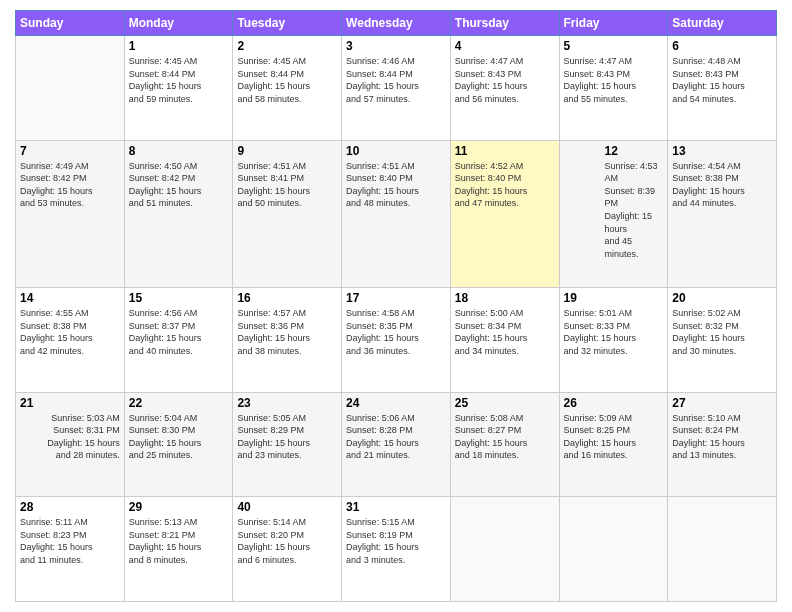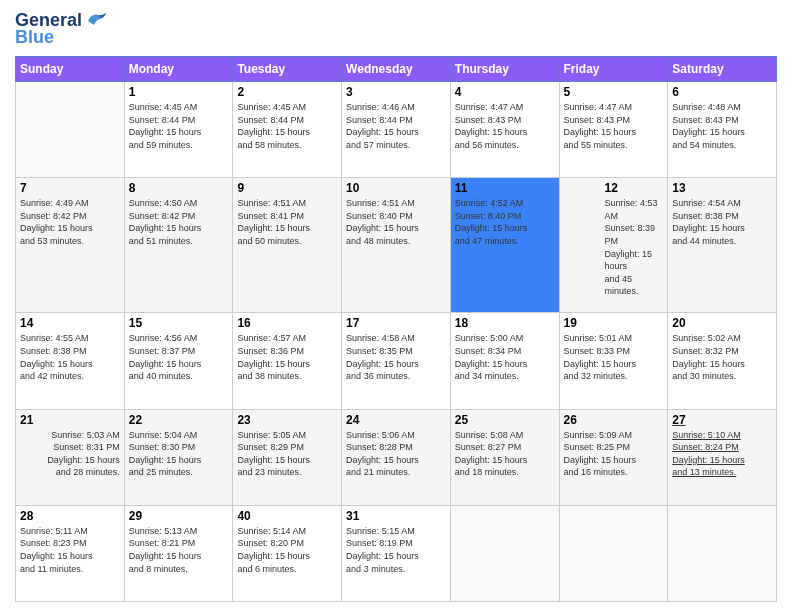--- a/index.html
+++ b/index.html
@@ -84,36 +84,20 @@
     .day-info {
       font-size: 9px;
       color: #333;
       line-height: 1.4;
     }
   </style>
 </head>
 <body>
 
 <div class="page">
-  <div class="header">
-    <div class="logo">
-      <div class="logo-row">
-        <span style="font-size:18px; font-weight:bold; color:#1a3a6b;">General</span>
-        <svg width="22" height="18" viewBox="0 0 22 18" style="margin-left:2px; margin-top:-2px;">
-          <path d="M2,10 Q6,2 12,4 Q16,5 20,2 Q18,7 14,8 Q10,9 8,14 Q5,12 2,10Z" fill="#4a90d9"></path>
-          <path d="M12,4 Q16,5 20,2 Q19,6 15,7Z" fill="#2a60a0"></path>
-        </svg>
-      </div>
-      <span style="font-size:18px; font-weight:bold; color:#4a90d9; margin-top:-4px;">Blue</span>
-    </div>
-    <div class="title-block">
-      <div class="month-title"></div>
-      <div class="subtitle"></div>
-    </div>
-  </div>
 
   <table class="calendar">
     <thead>
       <tr>
       <th>Sunday</th>
           <th>Monday</th>
           <th>Tuesday</th>
           <th>Wednesday</th>
           <th>Thursday</th>
           <th>Friday</th>
@@ -188,21 +172,21 @@
 Daylight: 15 hours
 and 50 minutes.</div>
           </td>
           <td style="background: rgb(245, 245, 245);">
             <span class="day-num">10</span>
             <div class="day-info" style="white-space: pre-line;">Sunrise: 4:51 AM
 Sunset: 8:40 PM
 Daylight: 15 hours
 and 48 minutes.</div>
           </td>
-          <td style="background: #3b82f6;">
+          <td style="background: #fef9c3;">
             <span class="day-num">11</span>
             <div class="day-info" style="white-space: pre-line;">Sunrise: 4:52 AM
 Sunset: 8:40 PM
 Daylight: 15 hours
 and 47 minutes.</div>
           </td>
           <td style="background: rgb(245, 245, 245); padding-left: 45px;">
             <span class="day-num">12</span>
             <div class="day-info" style="white-space: pre-line;">Sunrise: 4:53 AM
 Sunset: 8:39 PM
@@ -304,21 +288,21 @@
 Daylight: 15 hours
 and 18 minutes.</div>
           </td>
           <td style="background: rgb(245, 245, 245); margin-left: 44px;">
             <span class="day-num">26</span>
             <div class="day-info" style="white-space: pre-line;">Sunrise: 5:09 AM
 Sunset: 8:25 PM
 Daylight: 15 hours
 and 16 minutes.</div>
           </td>
-          <td style="background: rgb(245, 245, 245); text-decoration: underline;">
+          <td style="background: rgb(245, 245, 245);">
             <span class="day-num">27</span>
             <div class="day-info" style="white-space: pre-line;">Sunrise: 5:10 AM
 Sunset: 8:24 PM
 Daylight: 15 hours
 and 13 minutes.</div>
           </td>
         </tr>
         <tr>
           <td>
             <span class="day-num">28</span>

